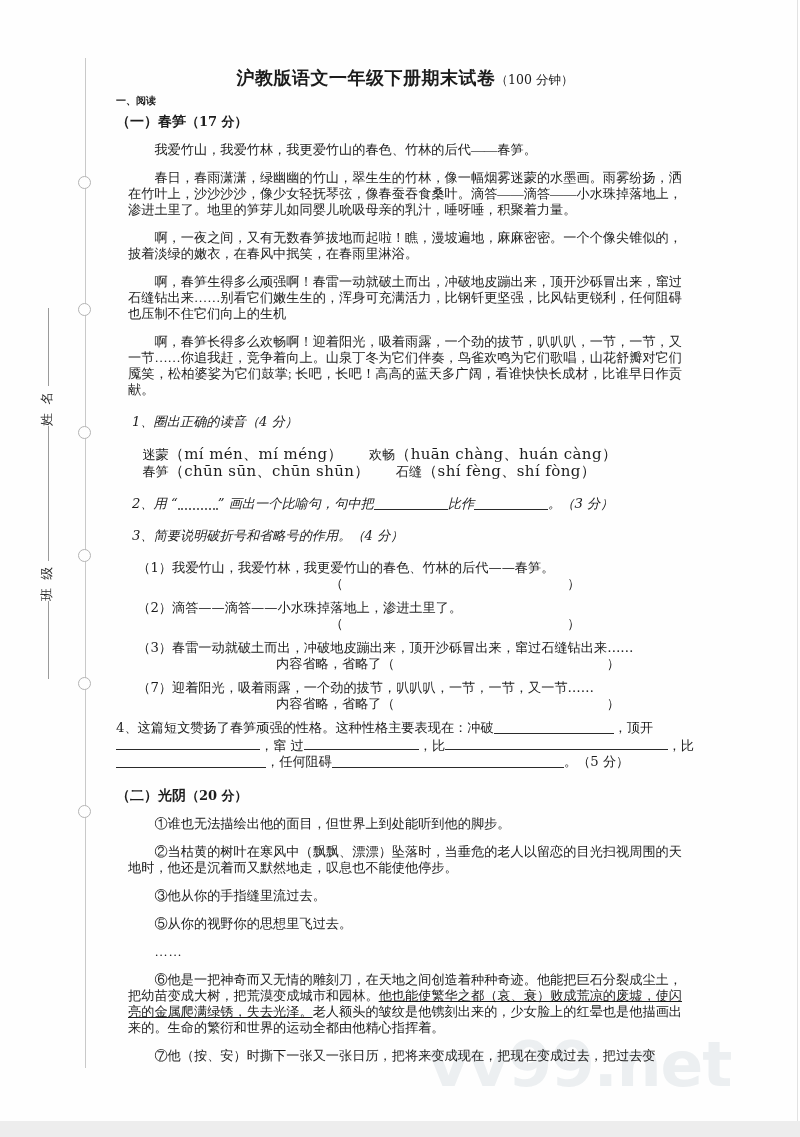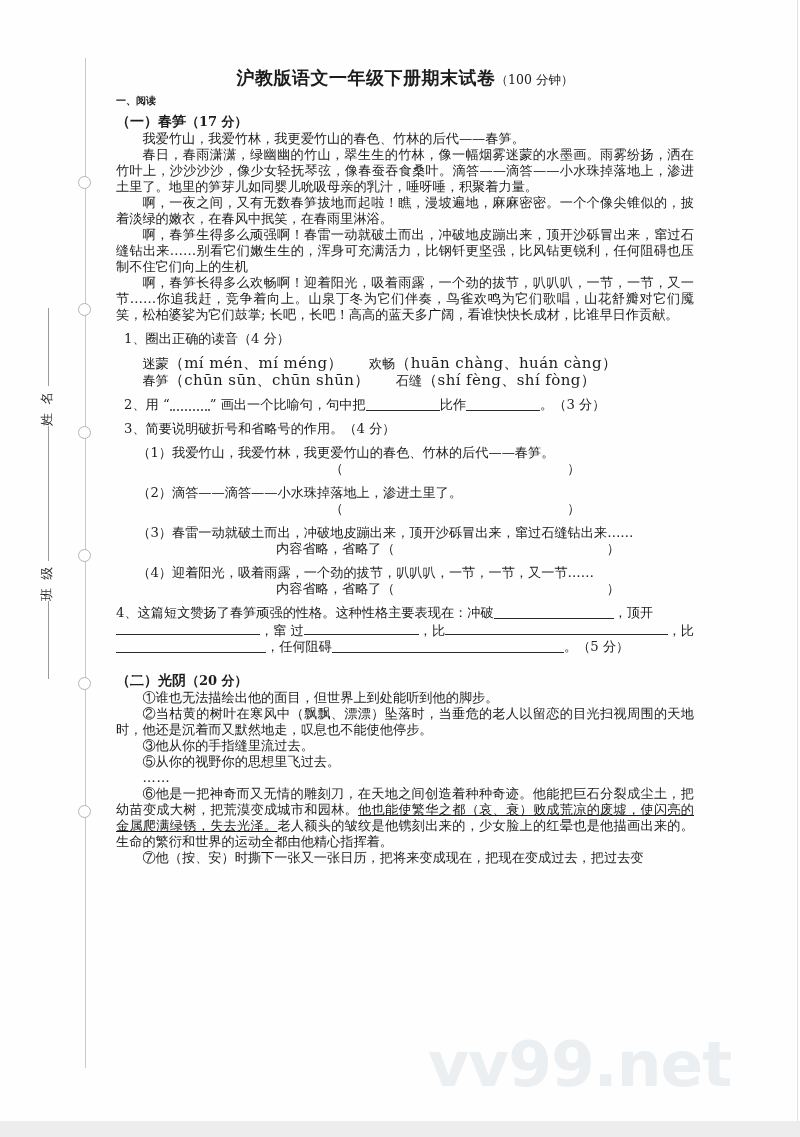--- a/index.html
+++ b/index.html
@@ -116,30 +116,32 @@
     text-align: left;
     font-size: 14px;
     font-weight: bold;
     margin: 4px 0 1px 0;
   }
   .passage-head .pts {
     font-size: 13px;
   }
 
   p.para {
-    margin: 0;
+    margin: 12px;
     text-indent: 2em;
     text-align: justify;
     text-justify: inter-ideograph;
+    font-family: Liberation Serif, serif;
   }
 
   p.qline {
-    margin: 8px;
+    margin: 16px;
     text-indent: 0;
     text-align: justify;
+    font-style: italic;
   }
 
   .pinyin-row {
     margin: 0;
     text-indent: 2em;
     white-space: nowrap;
   }
   .py {
     font-family: "DejaVu Serif", "Liberation Serif", serif;
     font-size: 15px;
@@ -263,21 +265,21 @@
       <span>（2）滴答——滴答——小水珠掉落地上，渗进土里了。</span>
       <span class="ans-paren"><span>（</span><span class="paren-space"></span><span>）</span></span>
     </p>
 
     <p class="sub-q">
       <span>（3）春雷一动就破土而出，冲破地皮蹦出来，顶开沙砾冒出来，窜过石缝钻出来……</span>
       <span class="ellipsis-ans"><span>内容省略，省略了（</span><span class="paren-space"></span><span>）</span></span>
     </p>
 
     <p class="sub-q">
-      <span>（4）迎着阳光，吸着雨露，一个劲的拔节，叭叭叭，一节，一节，又一节……</span>
+      <span>（7）迎着阳光，吸着雨露，一个劲的拔节，叭叭叭，一节，一节，又一节……</span>
       <span class="ellipsis-ans"><span>内容省略，省略了（</span><span class="paren-space"></span><span>）</span></span>
     </p>
 
     <p class="q4-line">
       <span>4、这篇短文赞扬了春笋顽强的性格。这种性格主要表现在：冲破</span><span class="blank b-xl"></span><span>，顶开</span>
     </p>
     <p class="q4-line q4-spread">
       <span class="blank b-xxl"></span>
         <span>，</span>
         <span>窜 过</span>

